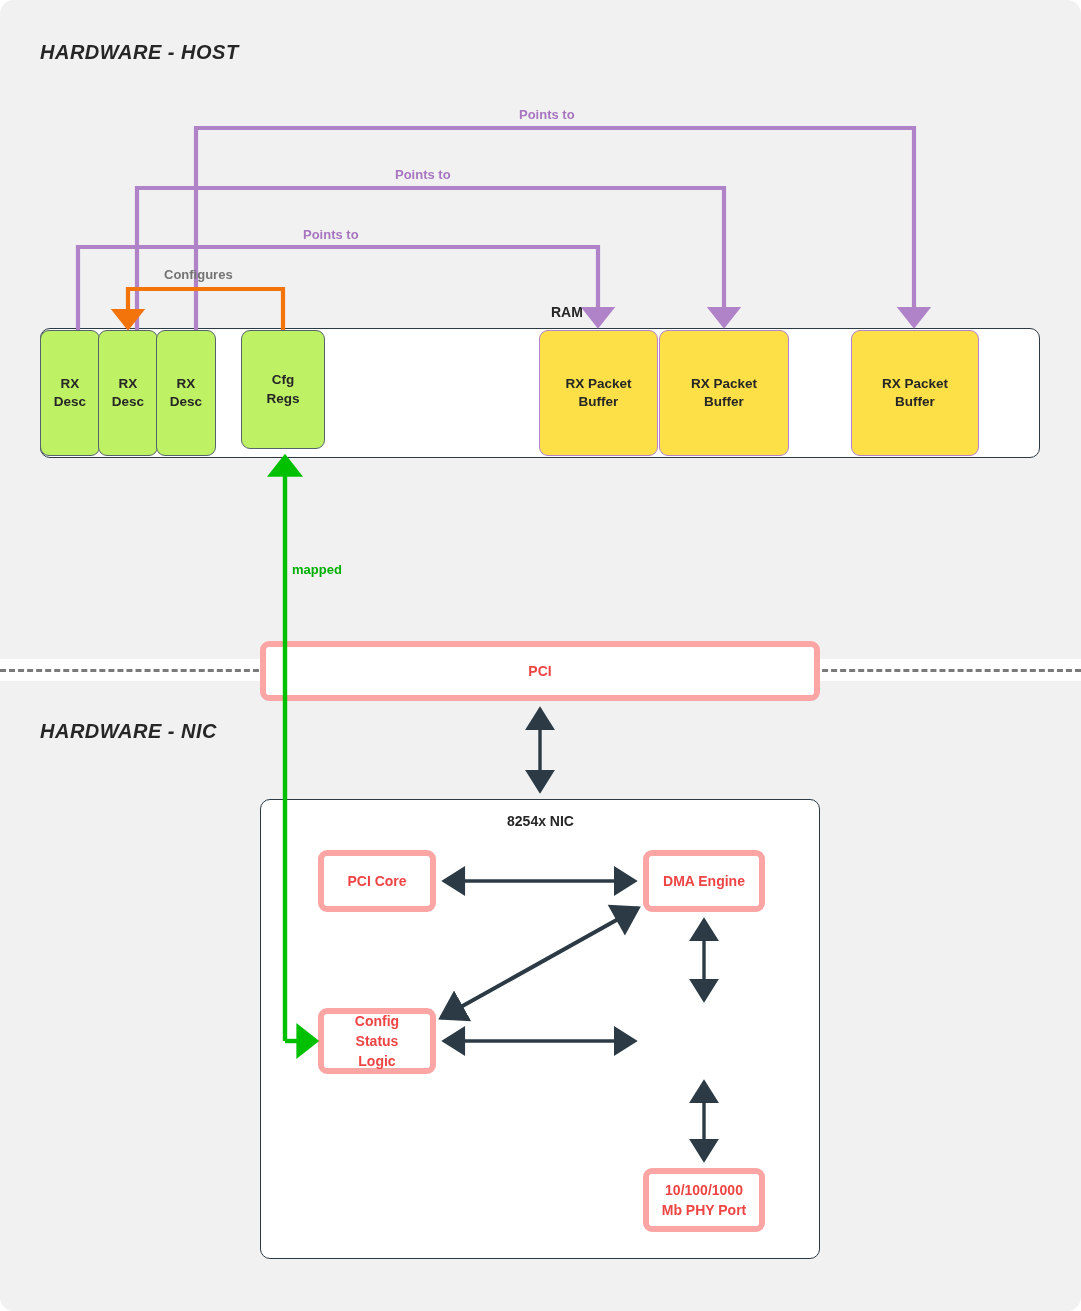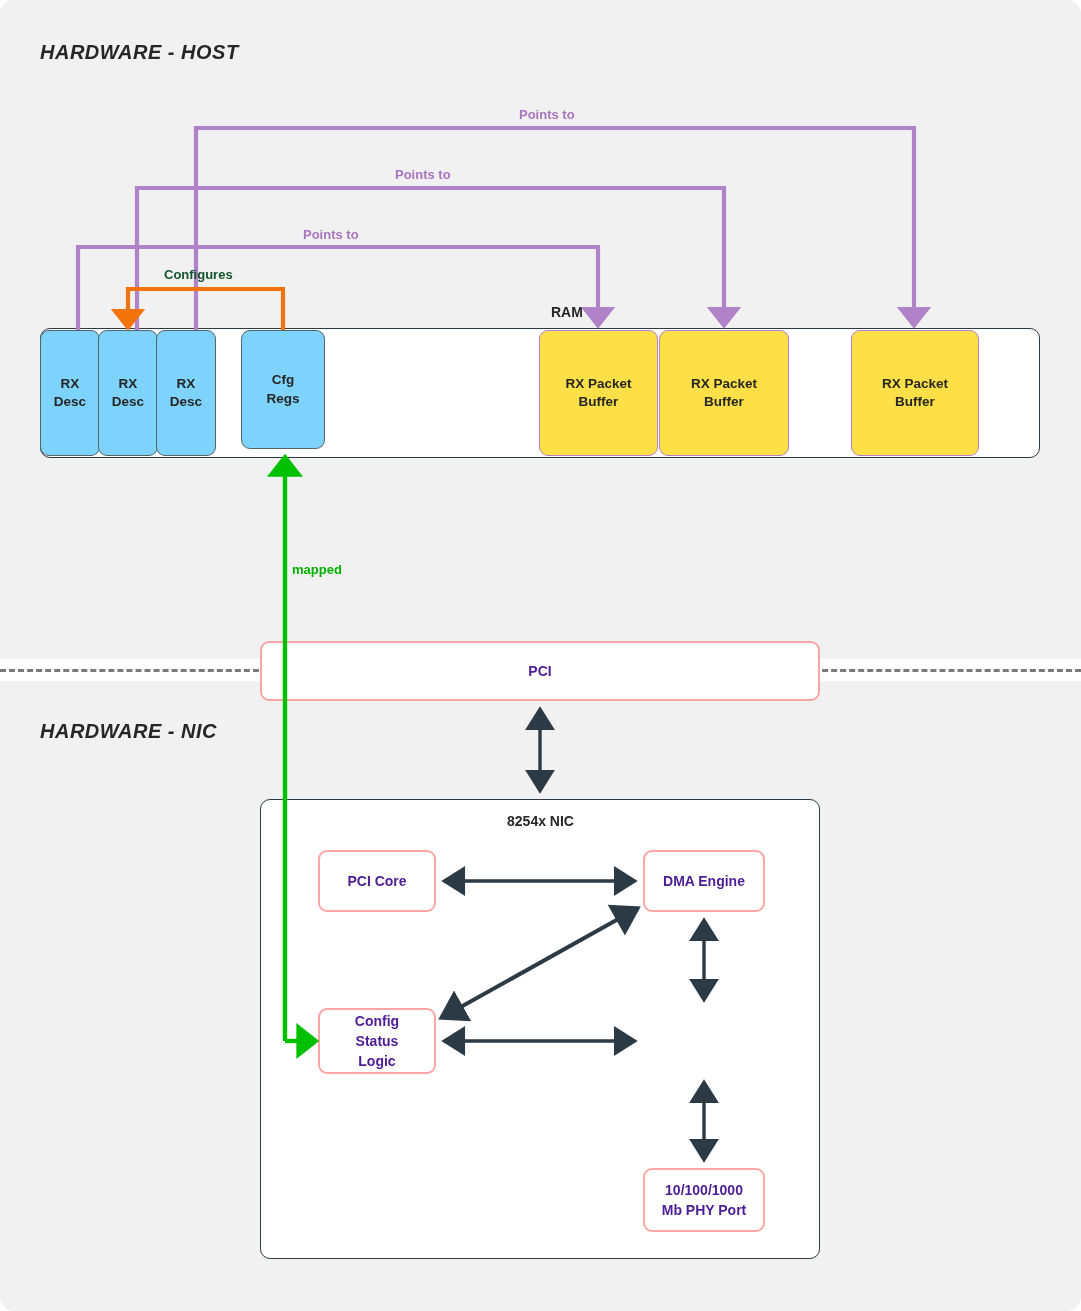--- a/index.html
+++ b/index.html
@@ -68,42 +68,42 @@
     align-items:center;
     justify-content:center;
     text-align:center;
     font-size:13.5px;
     font-weight:bold;
     color:#262626;
     line-height:1.35;
     border-radius:9px;
   }
   .cell.desc{
-    background:#7dd3fc;
+    background:#bef264;
     border:1.6px solid #55636d;
   }
   .cell.pkt{
     background:#fde047;
     border:1.8px solid #b682cd;
   }
 
   
   .gbox{
     position:absolute;
     box-sizing:border-box;
     background:#ffffff;
-    border:2px solid #fca5a5;
+    border:6px solid #fca5a5;
     border-radius:9px;
     display:flex;
     align-items:center;
     justify-content:center;
     text-align:center;
     font-size:14px;
     font-weight:bold;
-    color:#4c1d95;
+    color:#ef4444;
     line-height:1.45;
   }
   #pci-box{left:260px; top:641px; width:560px; height:60px; font-size:14px;}
 
   #nic-box{
     position:absolute;
     left:260px; top:799px; width:560px; height:460px;
     box-sizing:border-box;
     background:#ffffff;
     border:1.6px solid #2b3a44;
@@ -127,21 +127,21 @@
     left:0; top:0; width:1081px; height:1311px;
     pointer-events:none;
   }
   .lbl{
     position:absolute;
     font-size:13px;
     font-weight:bold;
     white-space:nowrap;
   }
   .lbl.purple{color:#a875c0;}
-  .lbl.orange{color:#14532d;}
+  .lbl.orange{color:#737373;}
   .lbl.green{color:#00b000;}
 </style>
 </head>
 <body>
 
 <div id="canvas">
 
   <div class="panel" id="host-panel"></div>
   <div class="panel-title" id="host-title">HARDWARE - HOST</div>
 

